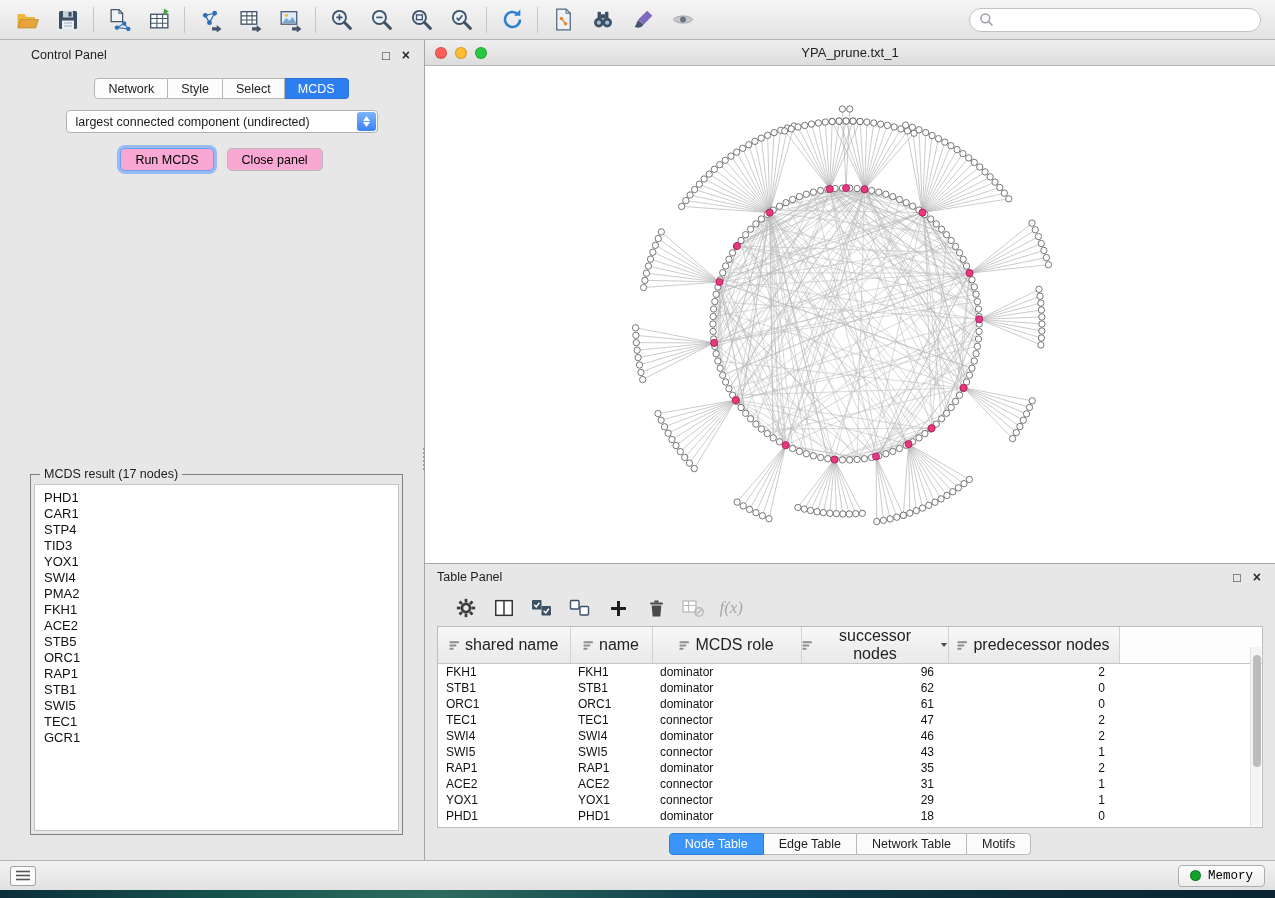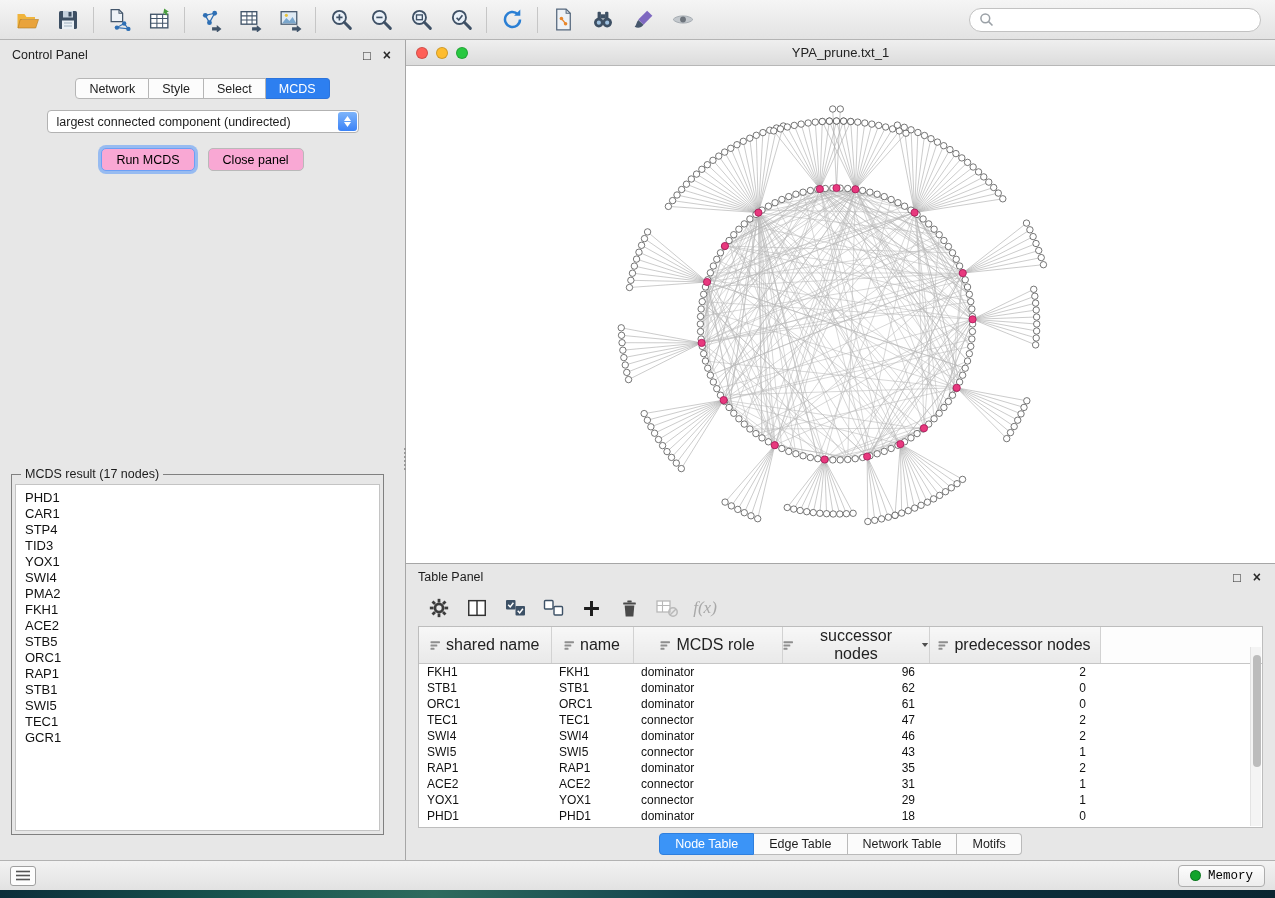--- a/index.html
+++ b/index.html
@@ -8,21 +8,21 @@
   .app{position:absolute;inset:0;display:flex;flex-direction:column;}
 
   
   .toolbar{flex:0 0 40px;background:linear-gradient(#f5f5f5,#e3e3e3);border-bottom:1px solid #b4b4b4;display:flex;align-items:center;padding:0 8px;}
   .tb-btn{width:40px;height:34px;display:flex;align-items:center;justify-content:center;border-radius:4px;}
   .tb-sep{width:1px;height:26px;background:#c6c6c6;margin:0 5px;}
   .search-box{margin-left:auto;margin-right:6px;width:292px;height:24px;background:#fff;border:1px solid #c2c2c2;border-radius:12px;display:flex;align-items:center;gap:6px;padding:0 9px;}
   .search-box input{border:none;outline:none;flex:1;font-family:inherit;font-size:12px;background:transparent;}
 
   
-  .main{flex:1;display:flex;min-height:0;}
+  .main{flex:1;display:flex;min-height:0;padding-left:19px;}
 
   
   .control-panel{flex:0 0 406px;background:#e7e7e7;border-right:1px solid #a6a6a6;position:relative;}
   .cp-header{height:30px;display:flex;align-items:center;padding:0 14px 0 12px;font-size:12.5px;color:#222;}
   .win-ctl{margin-left:auto;display:flex;gap:12px;align-items:center;color:#2a2a2a;}
   .win-ctl .glyph{font-size:13px;line-height:1;cursor:default;}
   .glyph.bold{font-weight:bold;font-size:14px;}
   .cp-tabs{display:flex;justify-content:center;margin-top:8px;}
   .cp-tab{height:21px;display:flex;align-items:center;padding:0 13px;background:#fcfcfc;border:1px solid #b6b6b6;border-left-width:0;font-size:12.5px;color:#222;}
   .cp-tab:first-child{border-left-width:1px;border-radius:4px 0 0 4px;}
@@ -49,21 +49,21 @@
   .traffic{display:flex;gap:8px;margin-left:10px;z-index:2;}
   .light{width:12px;height:12px;border-radius:50%;border:1px solid rgba(0,0,0,.18);display:inline-block;}
   .net-title{position:absolute;left:0;right:0;text-align:center;font-size:13px;color:#222;pointer-events:none;}
   .net-canvas{flex:1;background:#fff;position:relative;}
   .net-canvas svg{position:absolute;inset:0;width:100%;height:100%;}
 
   
   .table-panel{flex:0 0 297px;background:#e7e7e7;border-top:1px solid #a6a6a6;display:flex;flex-direction:column;}
   .tp-header{height:26px;display:flex;align-items:center;padding:0 14px 0 12px;font-size:12.5px;}
   .tp-toolbar{height:36px;display:flex;align-items:center;padding:0 14px;}
-  .tp-tool{width:38px;height:30px;display:flex;align-items:center;justify-content:center;}
+  .tp-tool{width:38px;height:30px;display:flex;align-items:center;justify-content:flex-end;}
   .fx{font-family:"Liberation Serif",serif;font-style:italic;font-size:17px;color:#a8a8a8;}
   .table-wrap{flex:1;margin:0 12px;background:#fff;border:1px solid #bdbdbd;position:relative;overflow:hidden;}
   table{border-collapse:collapse;width:100%;table-layout:fixed;}
   th{height:30px;background:linear-gradient(#f7f7f7,#e9e9e9);border-right:1px solid #d2d2d2;border-bottom:1px solid #c6c6c6;font-weight:normal;font-size:16px;color:#222;}
   th.filler-h{background:#fdfdfd;border-right:none;}
   .th-inner{display:flex;align-items:center;justify-content:center;gap:5px;}
   .col-ic{display:flex;align-items:center;}
   .sort-chev{display:flex;align-items:center;margin-left:2px;}
   td{height:16px;font-size:12px;padding:0 8px;white-space:nowrap;overflow:hidden;color:#111;}
   td.num{text-align:right;padding-right:14px;}

